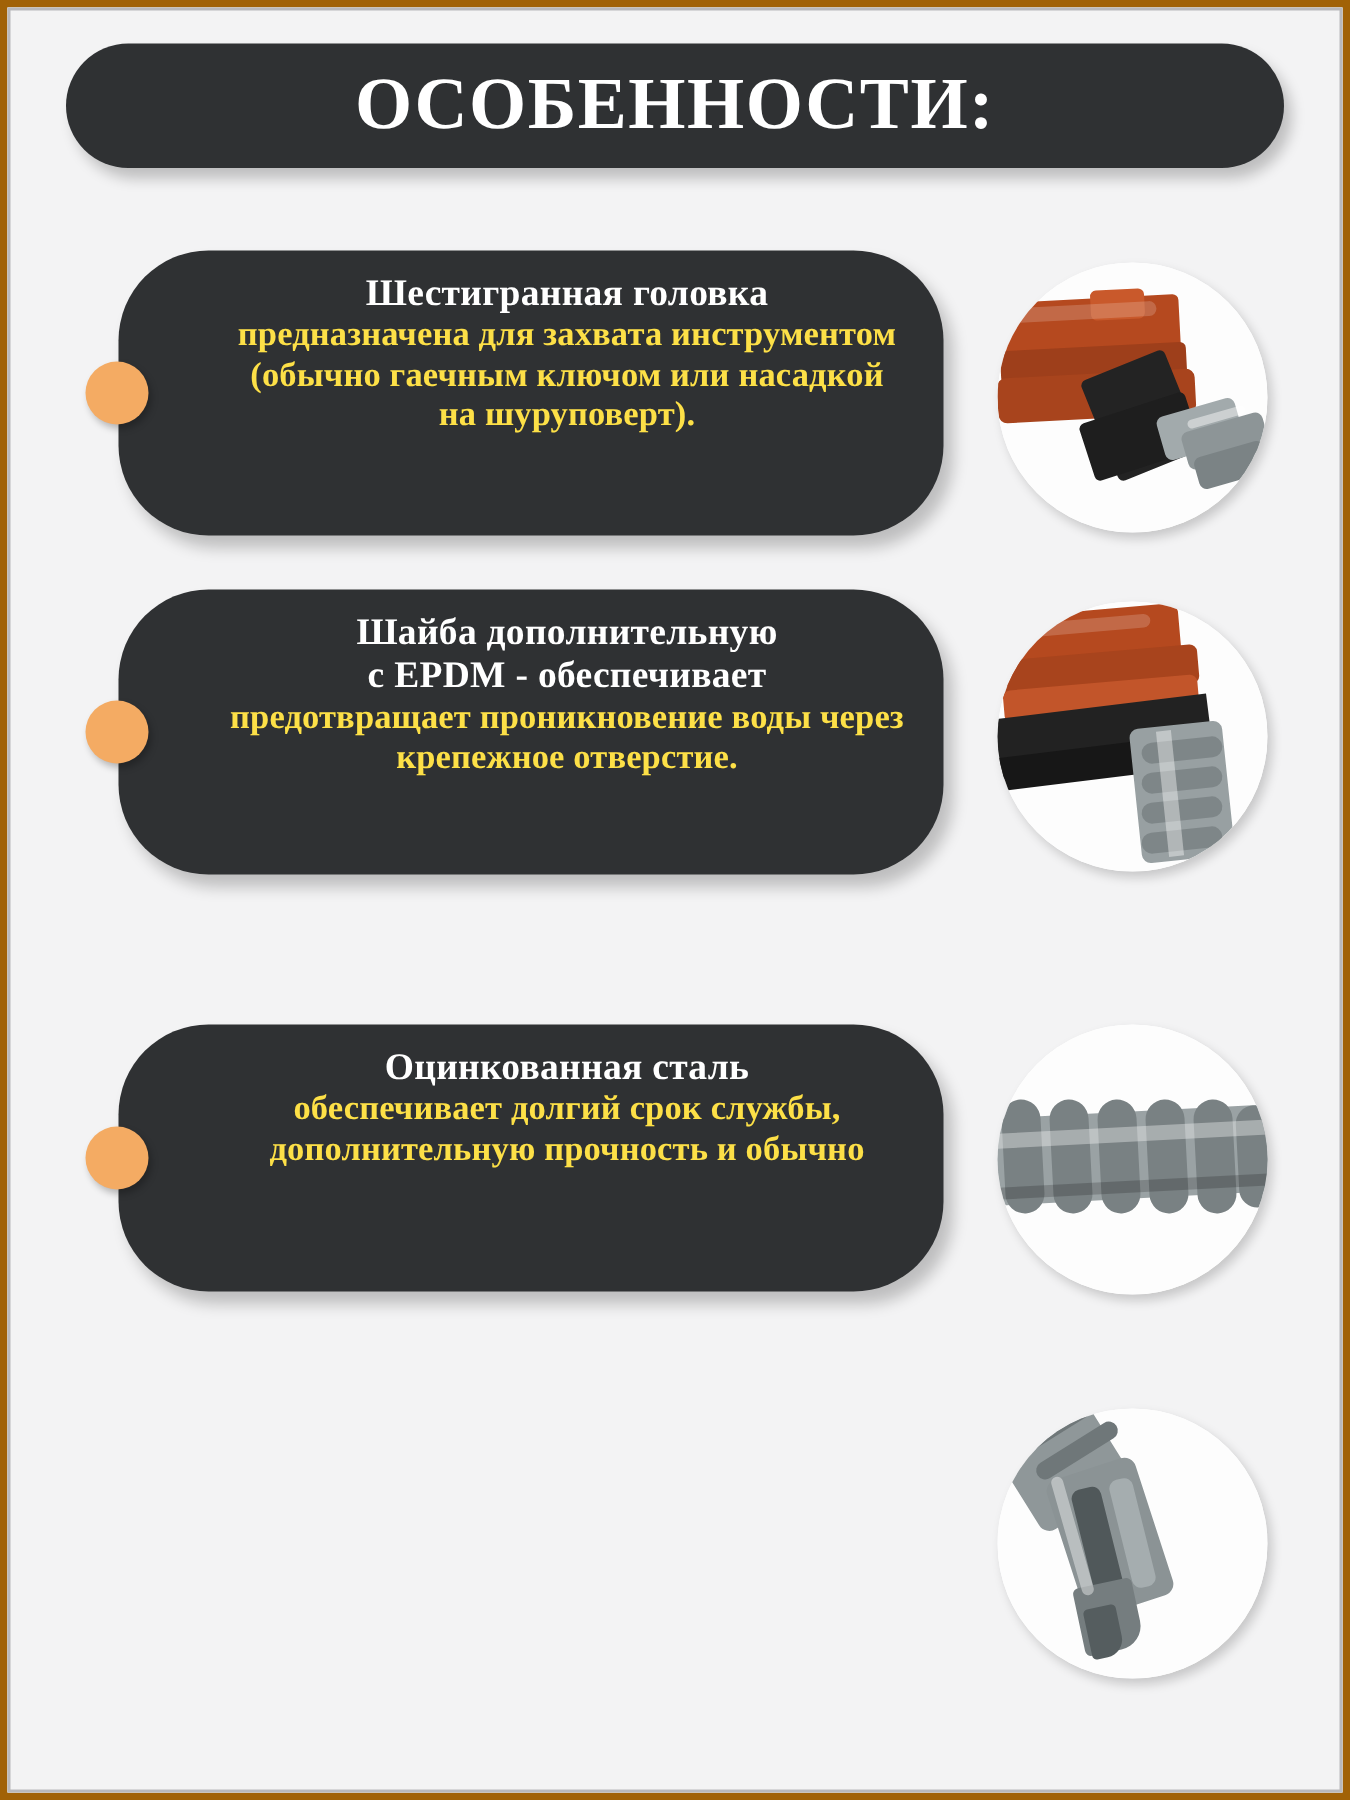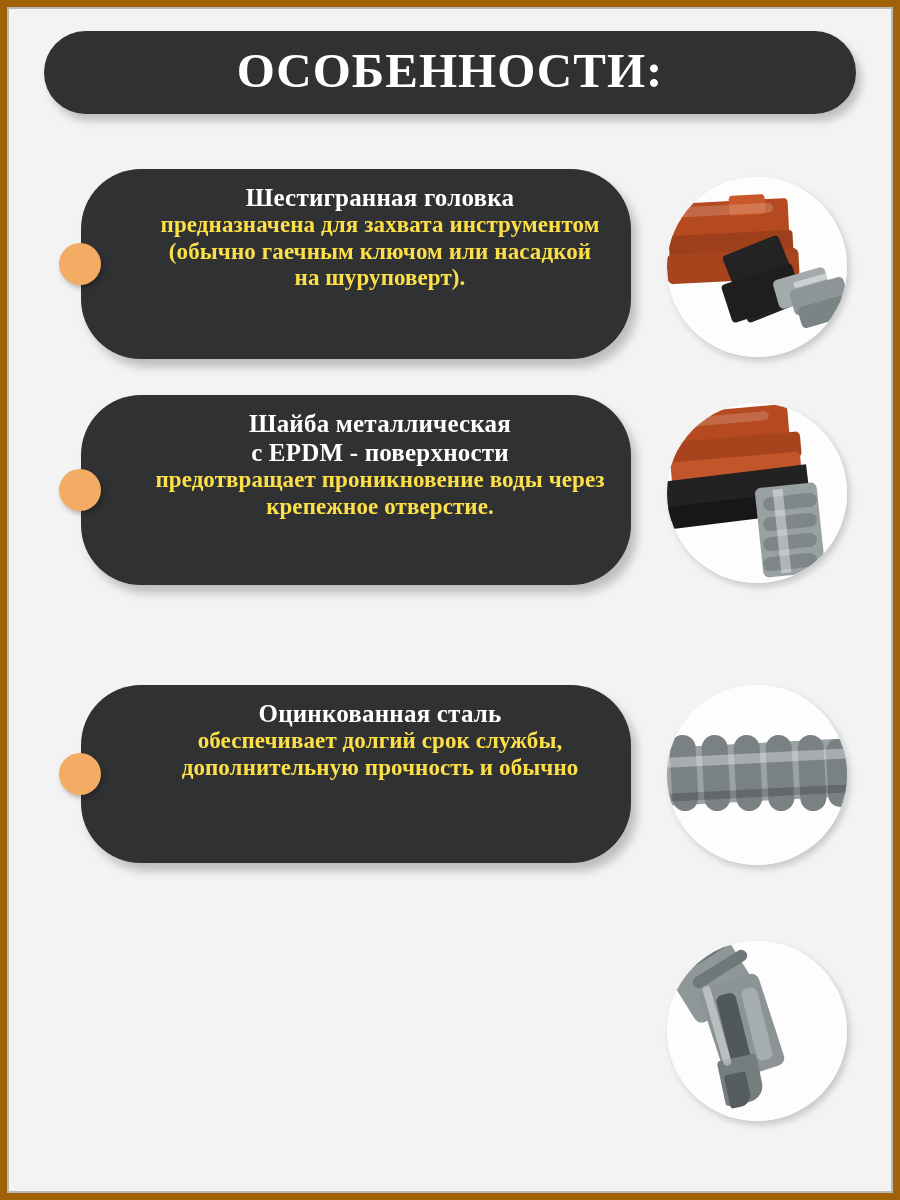--- a/index.html
+++ b/index.html
@@ -13,21 +13,21 @@
     font-family: "Liberation Serif", serif;
     overflow: hidden;
   }
 
   .page {
     position: relative;
     width: 900px;
     height: 1200px;
     background: #f2f2f2;
     box-sizing: border-box;
-    border: 7px solid #a16207;
+    border: 5px solid #a16207;
   }
   .page-inner {
     position: absolute;
     inset: 0;
     border: 2px solid #b9b9bc;
     box-sizing: border-box;
     background: #f3f3f4;
   }
 
   
@@ -166,22 +166,22 @@
         <div style="position:absolute; left:124px; top:106px; width:56px; height:26px; background:#8d9597; border-radius:5px; transform:rotate(-16deg);"></div>
         <div style="position:absolute; left:132px; top:124px; width:48px; height:22px; background:#7b8385; border-radius:5px; transform:rotate(-16deg);"></div>
         <div style="position:absolute; left:126px; top:100px; width:40px; height:6px; background:rgba(255,255,255,0.45); border-radius:3px; transform:rotate(-16deg);"></div>
       </div>
     </div>
 
     <div class="feature" style="top:386px; height:196px;">
       <div class="card" style="position:absolute; left:72px; top:0; width:550px; height:190px;">
         <div class="bullet"></div>
         <div class="card-text">
-          <span class="head">Шайба металлическая</span>
-          <span class="head2">с EPDM - поверхности</span>
+          <span class="head">Шайба дополнительную</span>
+          <span class="head2">с EPDM - обеспечивает</span>
           <span class="body">предотвращает проникновение воды через крепежное отверстие.</span>
         </div>
       </div>
 
       <div class="photo" style="left:658px; top:8px; width:180px; height:180px;">
         <div class="inner"></div>
 
         <div style="position:absolute; left:0px; top:6px; width:122px; height:46px; background:#b5491f; border-radius:6px; transform:rotate(-5deg);"></div>
         <div style="position:absolute; left:0px; top:34px; width:134px; height:26px; background:#a8441d; border-radius:5px; transform:rotate(-5deg);"></div>
         <div style="position:absolute; left:8px; top:12px; width:94px; height:9px; background:rgba(255,255,255,0.18); border-radius:5px; transform:rotate(-5deg);"></div>

